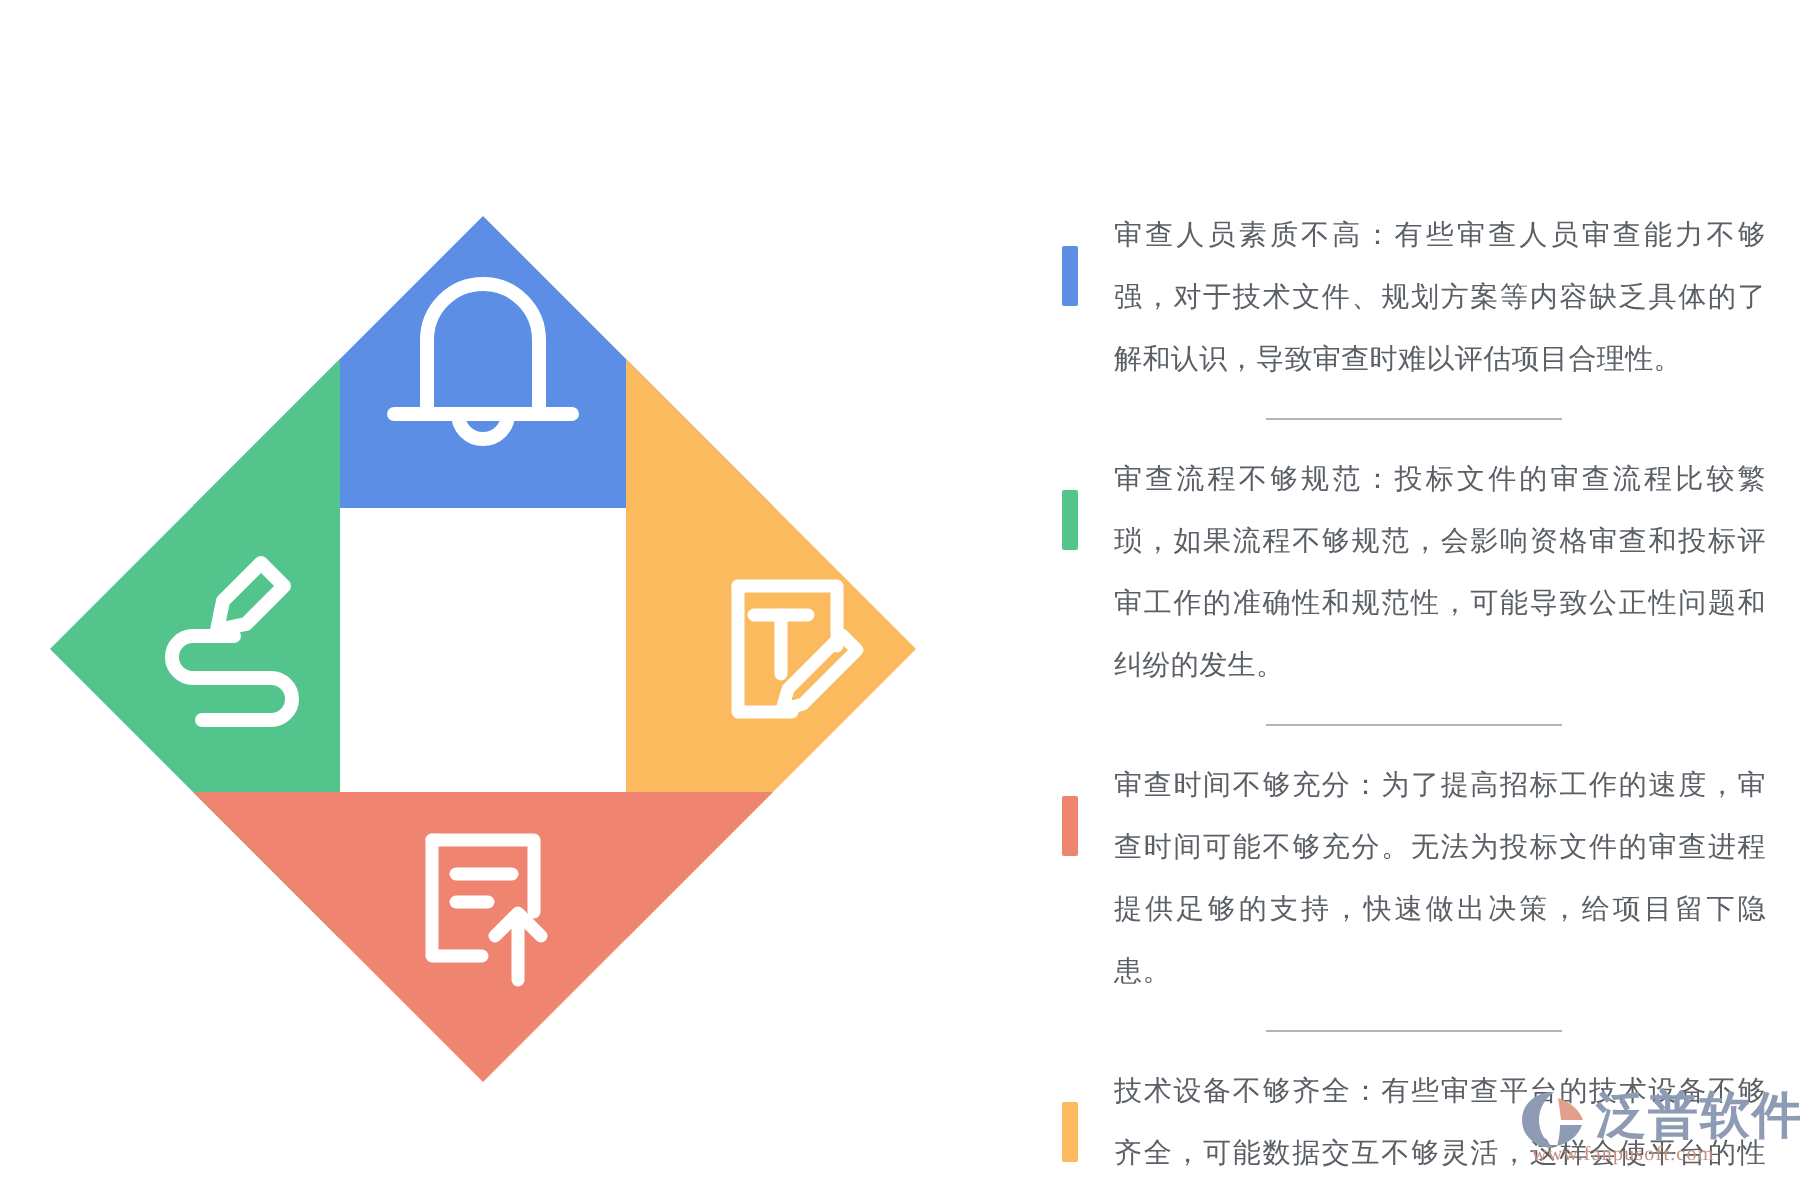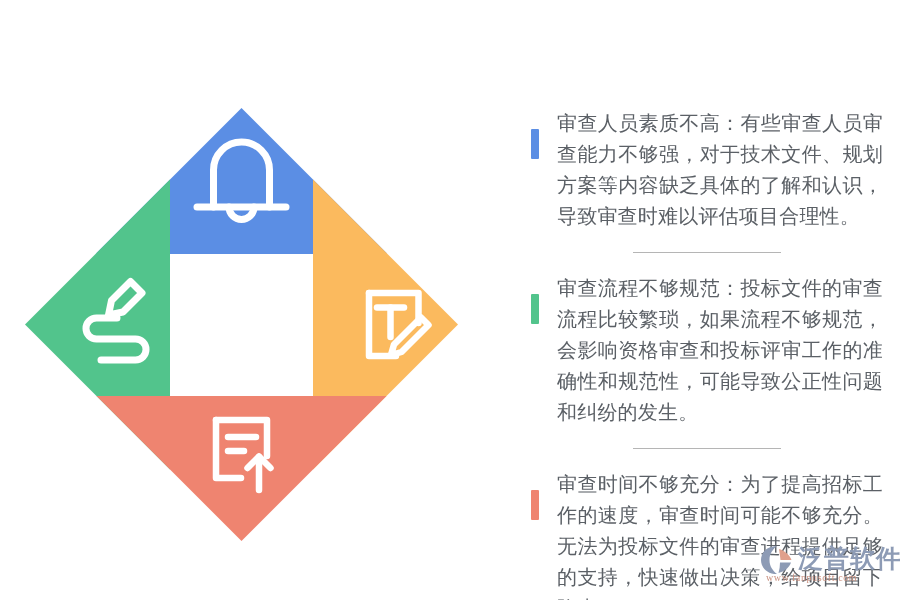--- a/index.html
+++ b/index.html
@@ -44,21 +44,21 @@
   .issue-bar {
     position: absolute;
     left: 0;
     top: 21px;
     width: 8px;
     height: 30px;
     border-radius: 1px;
   }
   .issue-text {
     color: #5b6066;
-    font-size: 20px;
+    font-size: 14px;
     line-height: 31px;
     letter-spacing: 0.2px;
     text-align: justify;
     text-justify: inter-ideograph;
   }
   .issue-divider {
     height: 1px;
     background: #b5b5b5;
     width: 148px;
     margin: 6px auto 7px auto;

